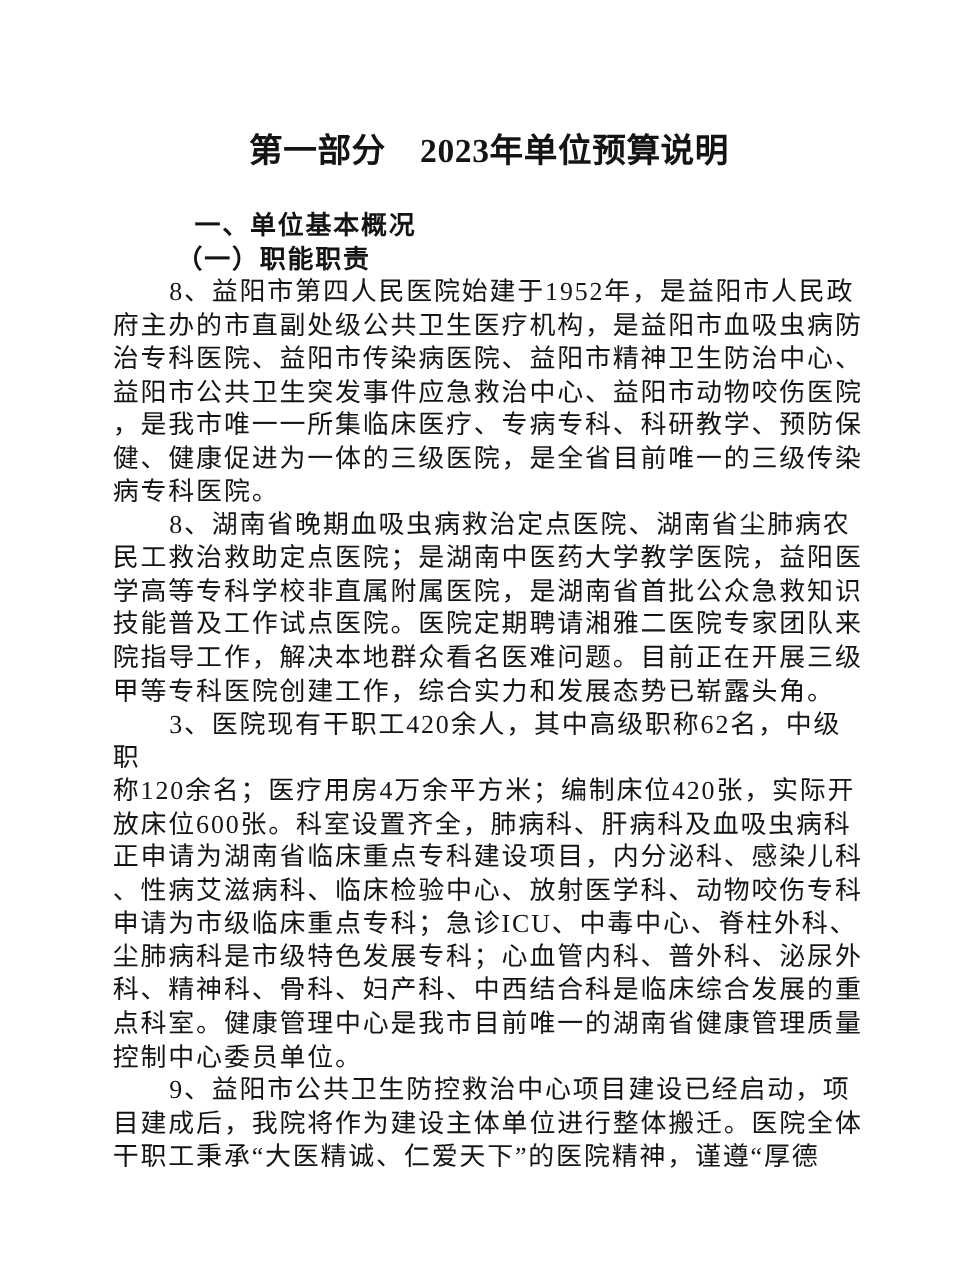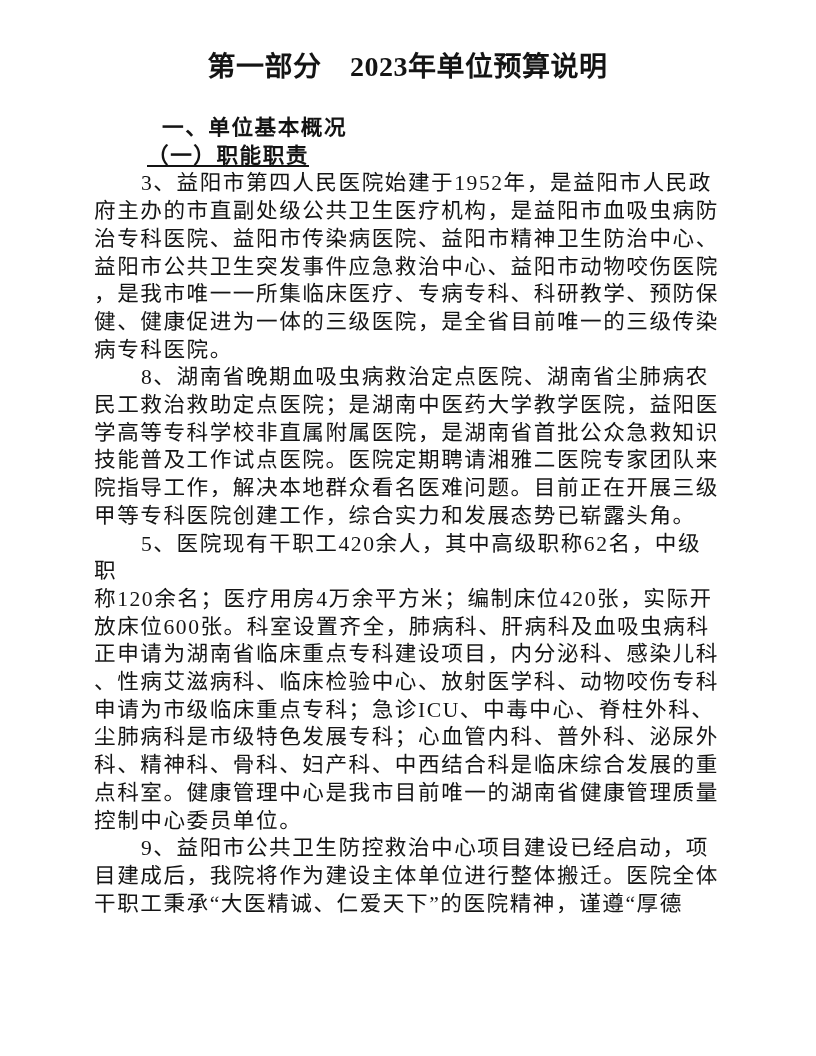--- a/index.html
+++ b/index.html
@@ -11,21 +11,21 @@
     width: 816px;
     height: 1056px;
     overflow: hidden;
     font-family: "Liberation Serif", "DejaVu Serif", serif;
     color: #141414;
   }
   .page {
     box-sizing: border-box;
     width: 816px;
     height: 1056px;
-    padding: 46px 95px 0 94px;
+    padding: 106px 95px 0 94px;
     background: #ffffff;
   }
   .doc-title {
     margin: 0 0 27px 0;
     font-size: 28px;
     font-weight: bold;
     line-height: 42px;
     text-align: center;
     letter-spacing: 0.5px;
     white-space: nowrap;
@@ -38,55 +38,54 @@
     line-height: 27.7px;
     letter-spacing: 1.55px;
   }
   .doc-heading-1 {
     font-weight: bold;
     text-indent: 68px;
   }
   .doc-heading-2 {
     font-weight: bold;
     text-indent: 53px;
-    text-decoration: underline;
   }
   .doc-paragraph {
     font-weight: normal;
     text-indent: 47px;
     white-space: pre-line; 
     text-align: left;
   }
 </style>
 </head>
 <body>
 
 <div class="page">
   <h1 class="doc-title">第一部分　2023年单位预算说明</h1>
 
   <h2 class="doc-heading-1">一、单位基本概况</h2>
 
   <h3 class="doc-heading-2">（一）职能职责</h3>
 
-  <p class="doc-paragraph">3、益阳市第四人民医院始建于1952年，是益阳市人民政
+  <p class="doc-paragraph">8、益阳市第四人民医院始建于1952年，是益阳市人民政
 府主办的市直副处级公共卫生医疗机构，是益阳市血吸虫病防
 治专科医院、益阳市传染病医院、益阳市精神卫生防治中心、
 益阳市公共卫生突发事件应急救治中心、益阳市动物咬伤医院
 ，是我市唯一一所集临床医疗、专病专科、科研教学、预防保
 健、健康促进为一体的三级医院，是全省目前唯一的三级传染
 病专科医院。</p>
 
   <p class="doc-paragraph">8、湖南省晚期血吸虫病救治定点医院、湖南省尘肺病农
 民工救治救助定点医院；是湖南中医药大学教学医院，益阳医
 学高等专科学校非直属附属医院，是湖南省首批公众急救知识
 技能普及工作试点医院。医院定期聘请湘雅二医院专家团队来
 院指导工作，解决本地群众看名医难问题。目前正在开展三级
 甲等专科医院创建工作，综合实力和发展态势已崭露头角。</p>
 
-  <p class="doc-paragraph">5、医院现有干职工420余人，其中高级职称62名，中级职
+  <p class="doc-paragraph">3、医院现有干职工420余人，其中高级职称62名，中级职
 称120余名；医疗用房4万余平方米；编制床位420张，实际开
 放床位600张。科室设置齐全，肺病科、肝病科及血吸虫病科
 正申请为湖南省临床重点专科建设项目，内分泌科、感染儿科
 、性病艾滋病科、临床检验中心、放射医学科、动物咬伤专科
 申请为市级临床重点专科；急诊ICU、中毒中心、脊柱外科、
 尘肺病科是市级特色发展专科；心血管内科、普外科、泌尿外
 科、精神科、骨科、妇产科、中西结合科是临床综合发展的重
 点科室。健康管理中心是我市目前唯一的湖南省健康管理质量
 控制中心委员单位。</p>
 

